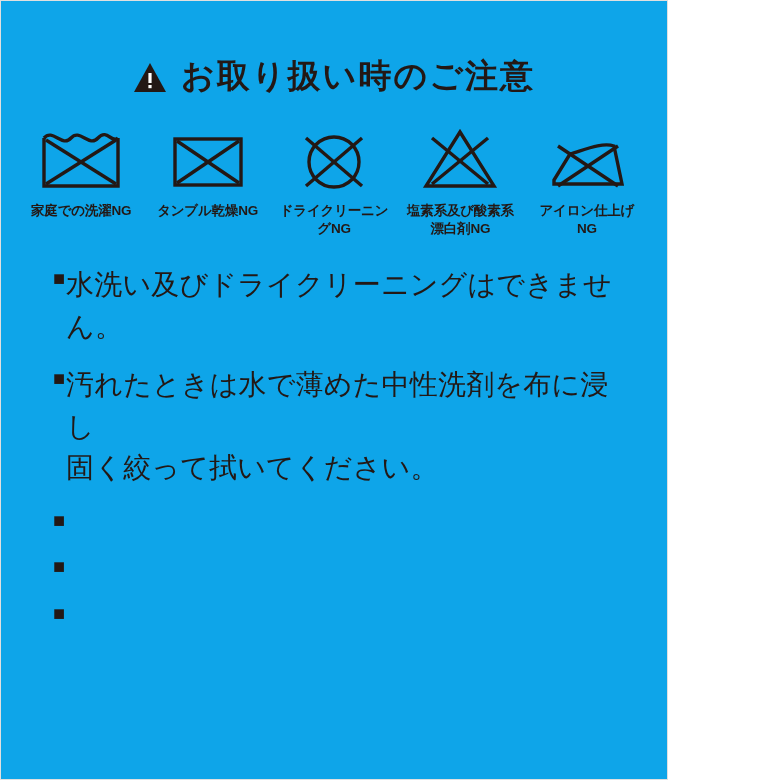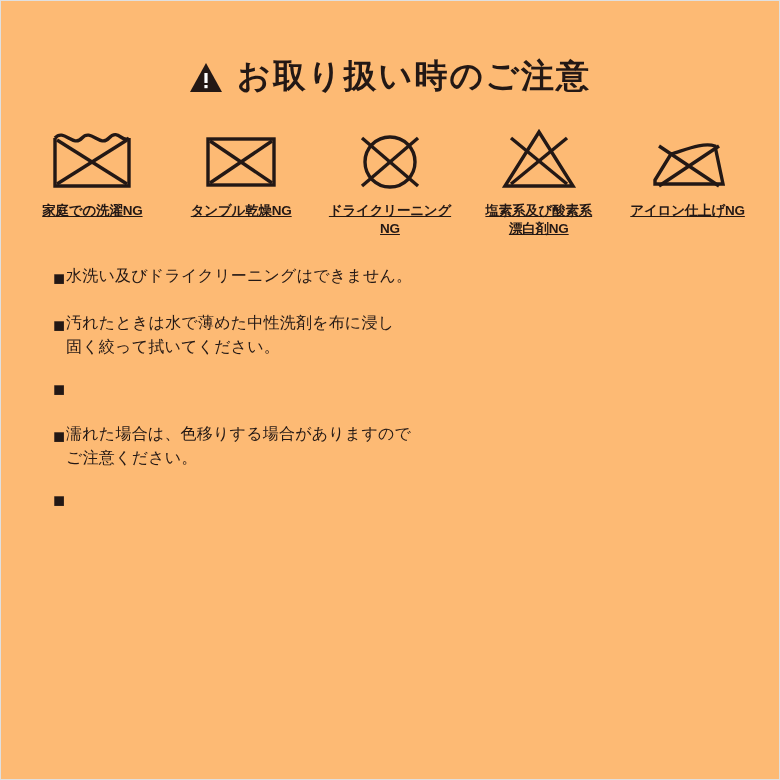--- a/index.html
+++ b/index.html
@@ -9,25 +9,25 @@
   body {
     width: 780px;
     height: 780px;
     background: #ffffff;
     font-family: "Liberation Sans", "DejaVu Sans", sans-serif;
     color: #231815;
     overflow: hidden;
   }
   .page {
     position: relative;
-    width: 780px;
+    width: 668px;
     height: 780px;
     box-sizing: border-box;
     border: 1px solid #e0e0e0;
-    background: #fdba74;
+    background: #0ea5e9;
   }
 
   
   .title-row {
     display: flex;
     align-items: center;
     justify-content: center;
     gap: 14px;
     padding-top: 58px;
   }
@@ -47,21 +47,20 @@
   }
 
   
   .symbols {
     display: flex;
     justify-content: center;
     align-items: flex-start;
     gap: 12px;
     margin-top: 30px;
     padding: 0 23px;
-    text-decoration: underline;
   }
   .symbol {
     flex: 1 1 0;
     display: flex;
     flex-direction: column;
     align-items: center;
   }
   .symbol-glyph {
     height: 72px;
     display: flex;
@@ -90,21 +89,21 @@
     margin-bottom: 17px;
   }
   .note-bullet {
     font-size: 20px;
     line-height: 1.48;
     color: #231815;
     flex: 0 0 auto;
     margin-right: 1px;
   }
   .note-body {
-    font-size: 16px;
+    font-size: 28px;
     line-height: 1.48;
     color: #231815;
     letter-spacing: 0.2px;
     white-space: pre-line;
   }
 </style>
 </head>
 <body>
 
 <div class="page">
@@ -203,22 +202,20 @@
       <span class="note-body">汚れたときは水で薄めた中性洗剤を布に浸し
  固く絞って拭いてください。</span>
     </div>
 
     <div class="note">
       <span class="note-bullet">■</span>
     </div>
 
     <div class="note">
       <span class="note-bullet">■</span>
-      <span class="note-body">濡れた場合は、色移りする場合がありますので
- ご注意ください。</span>
     </div>
 
     <div class="note">
       <span class="note-bullet">■</span>
     </div>
 
   </div>
 
 </div>
 

